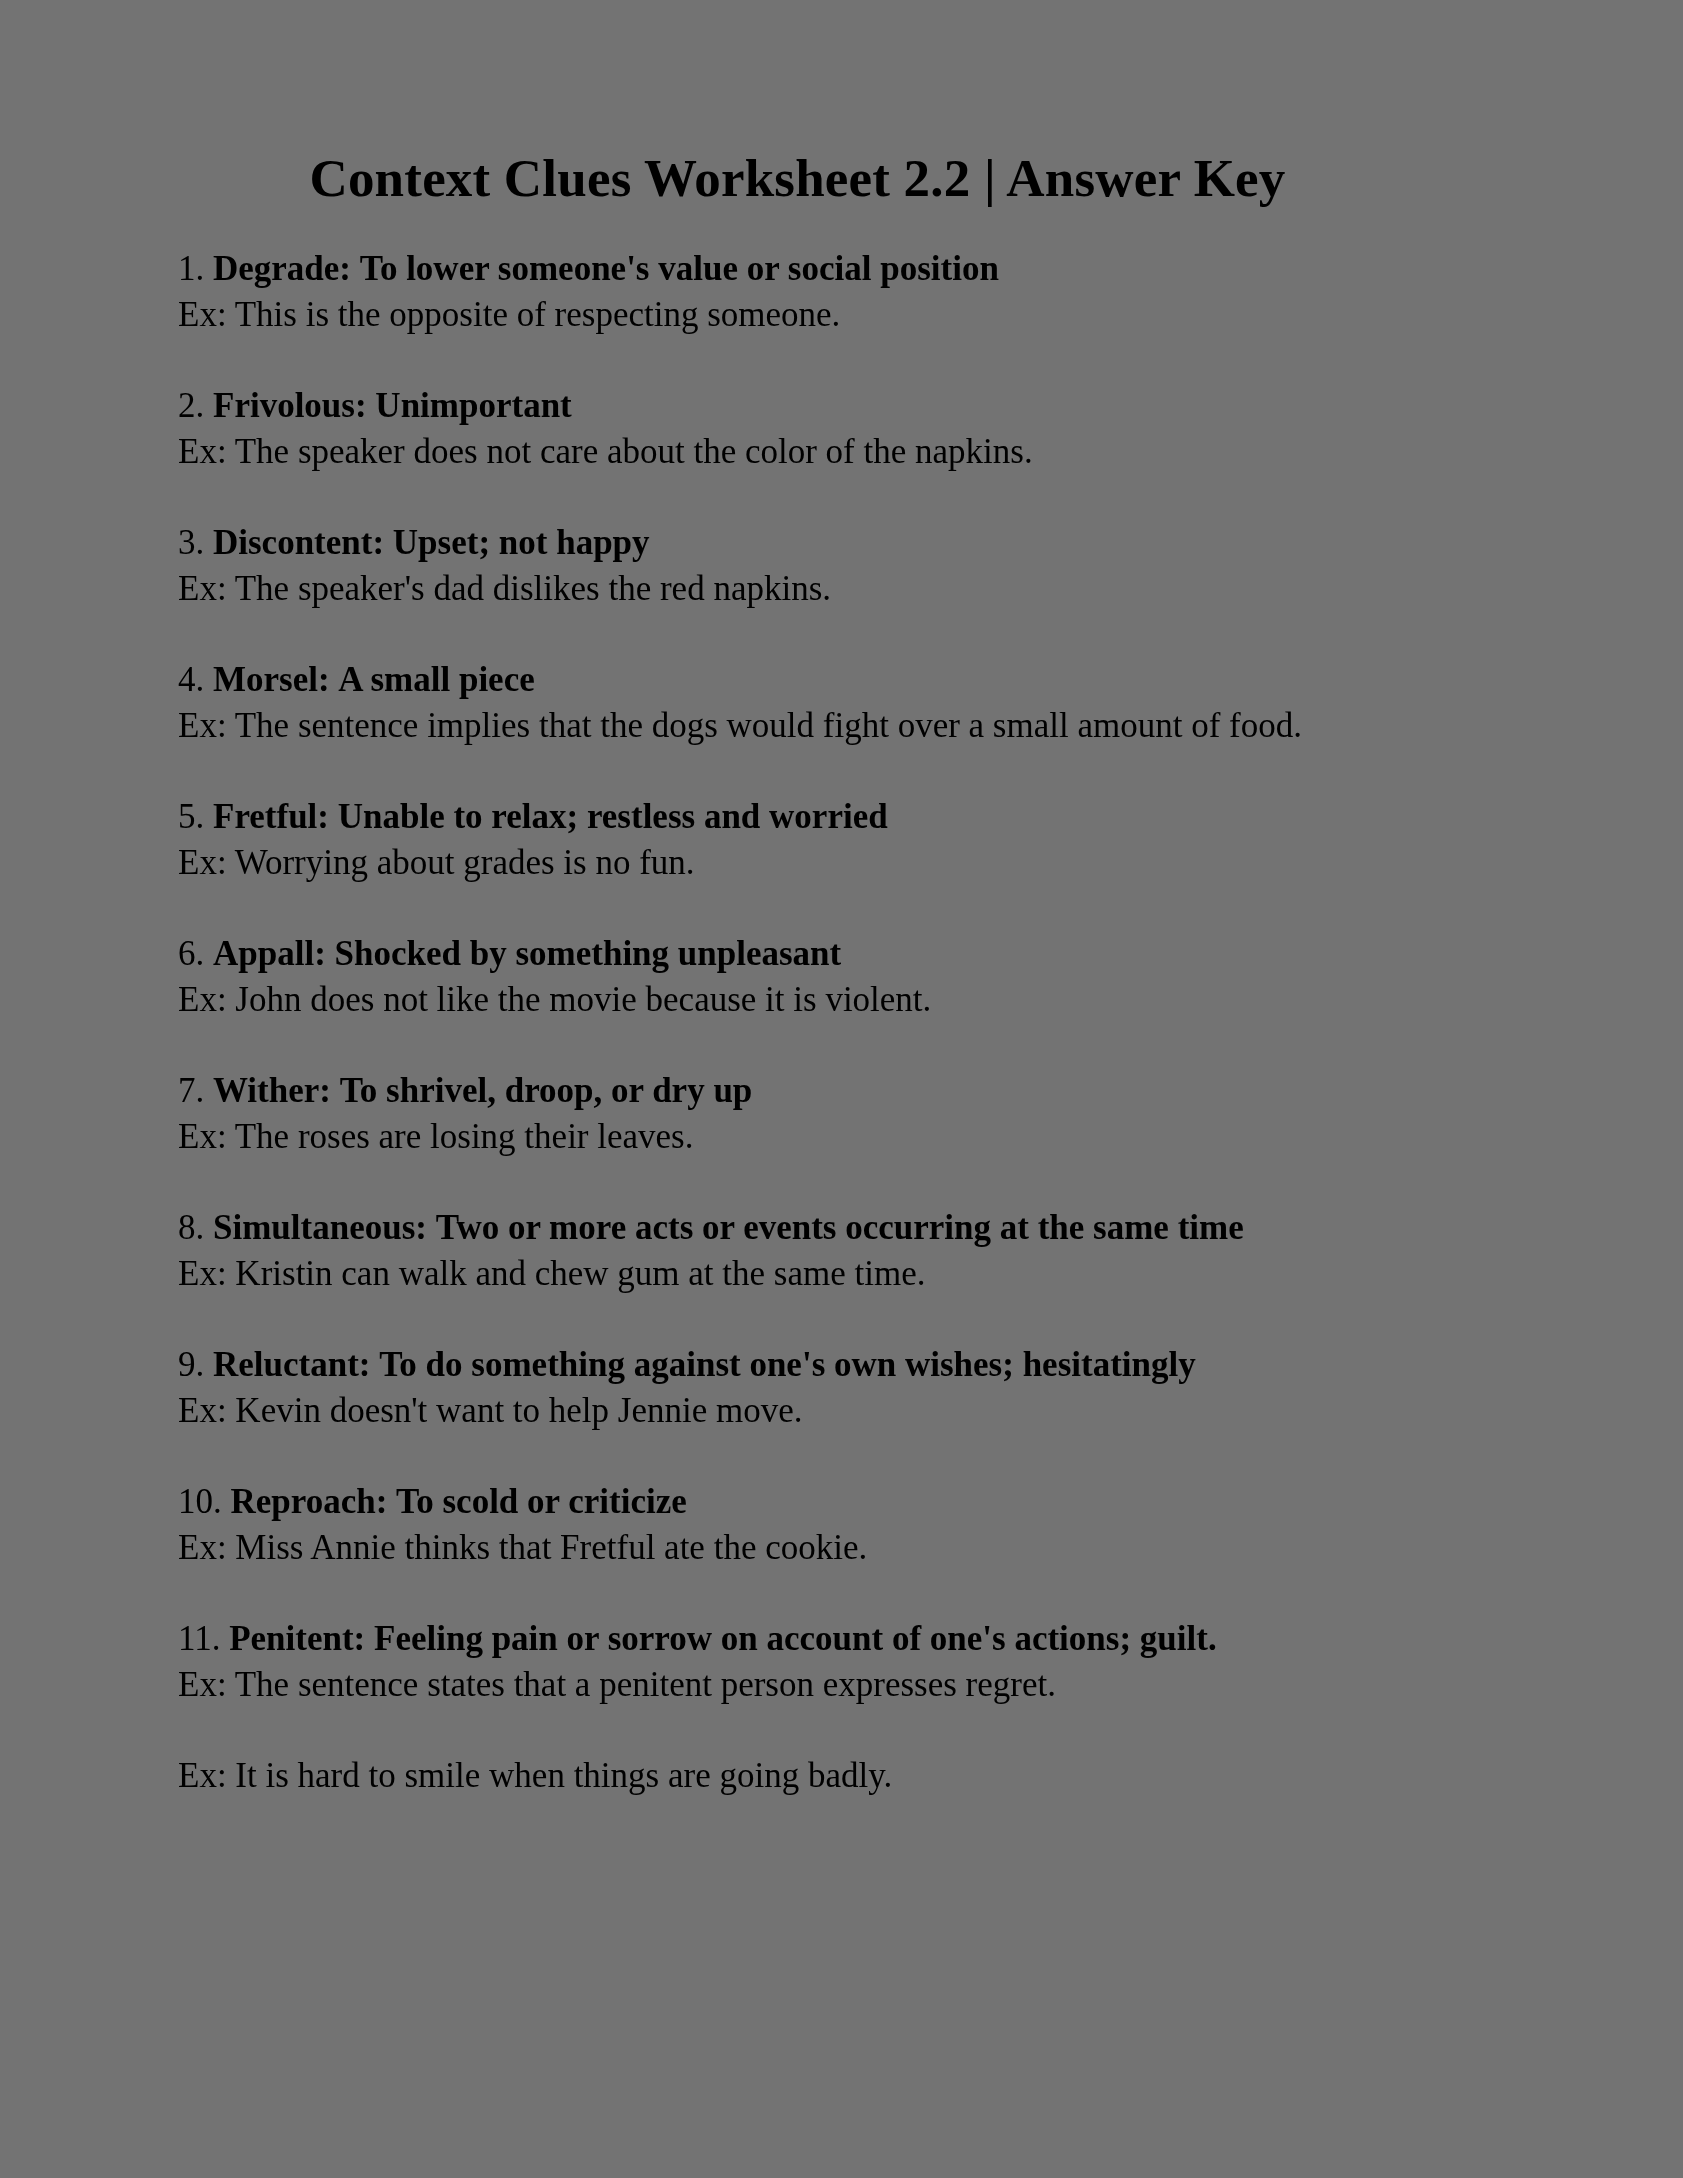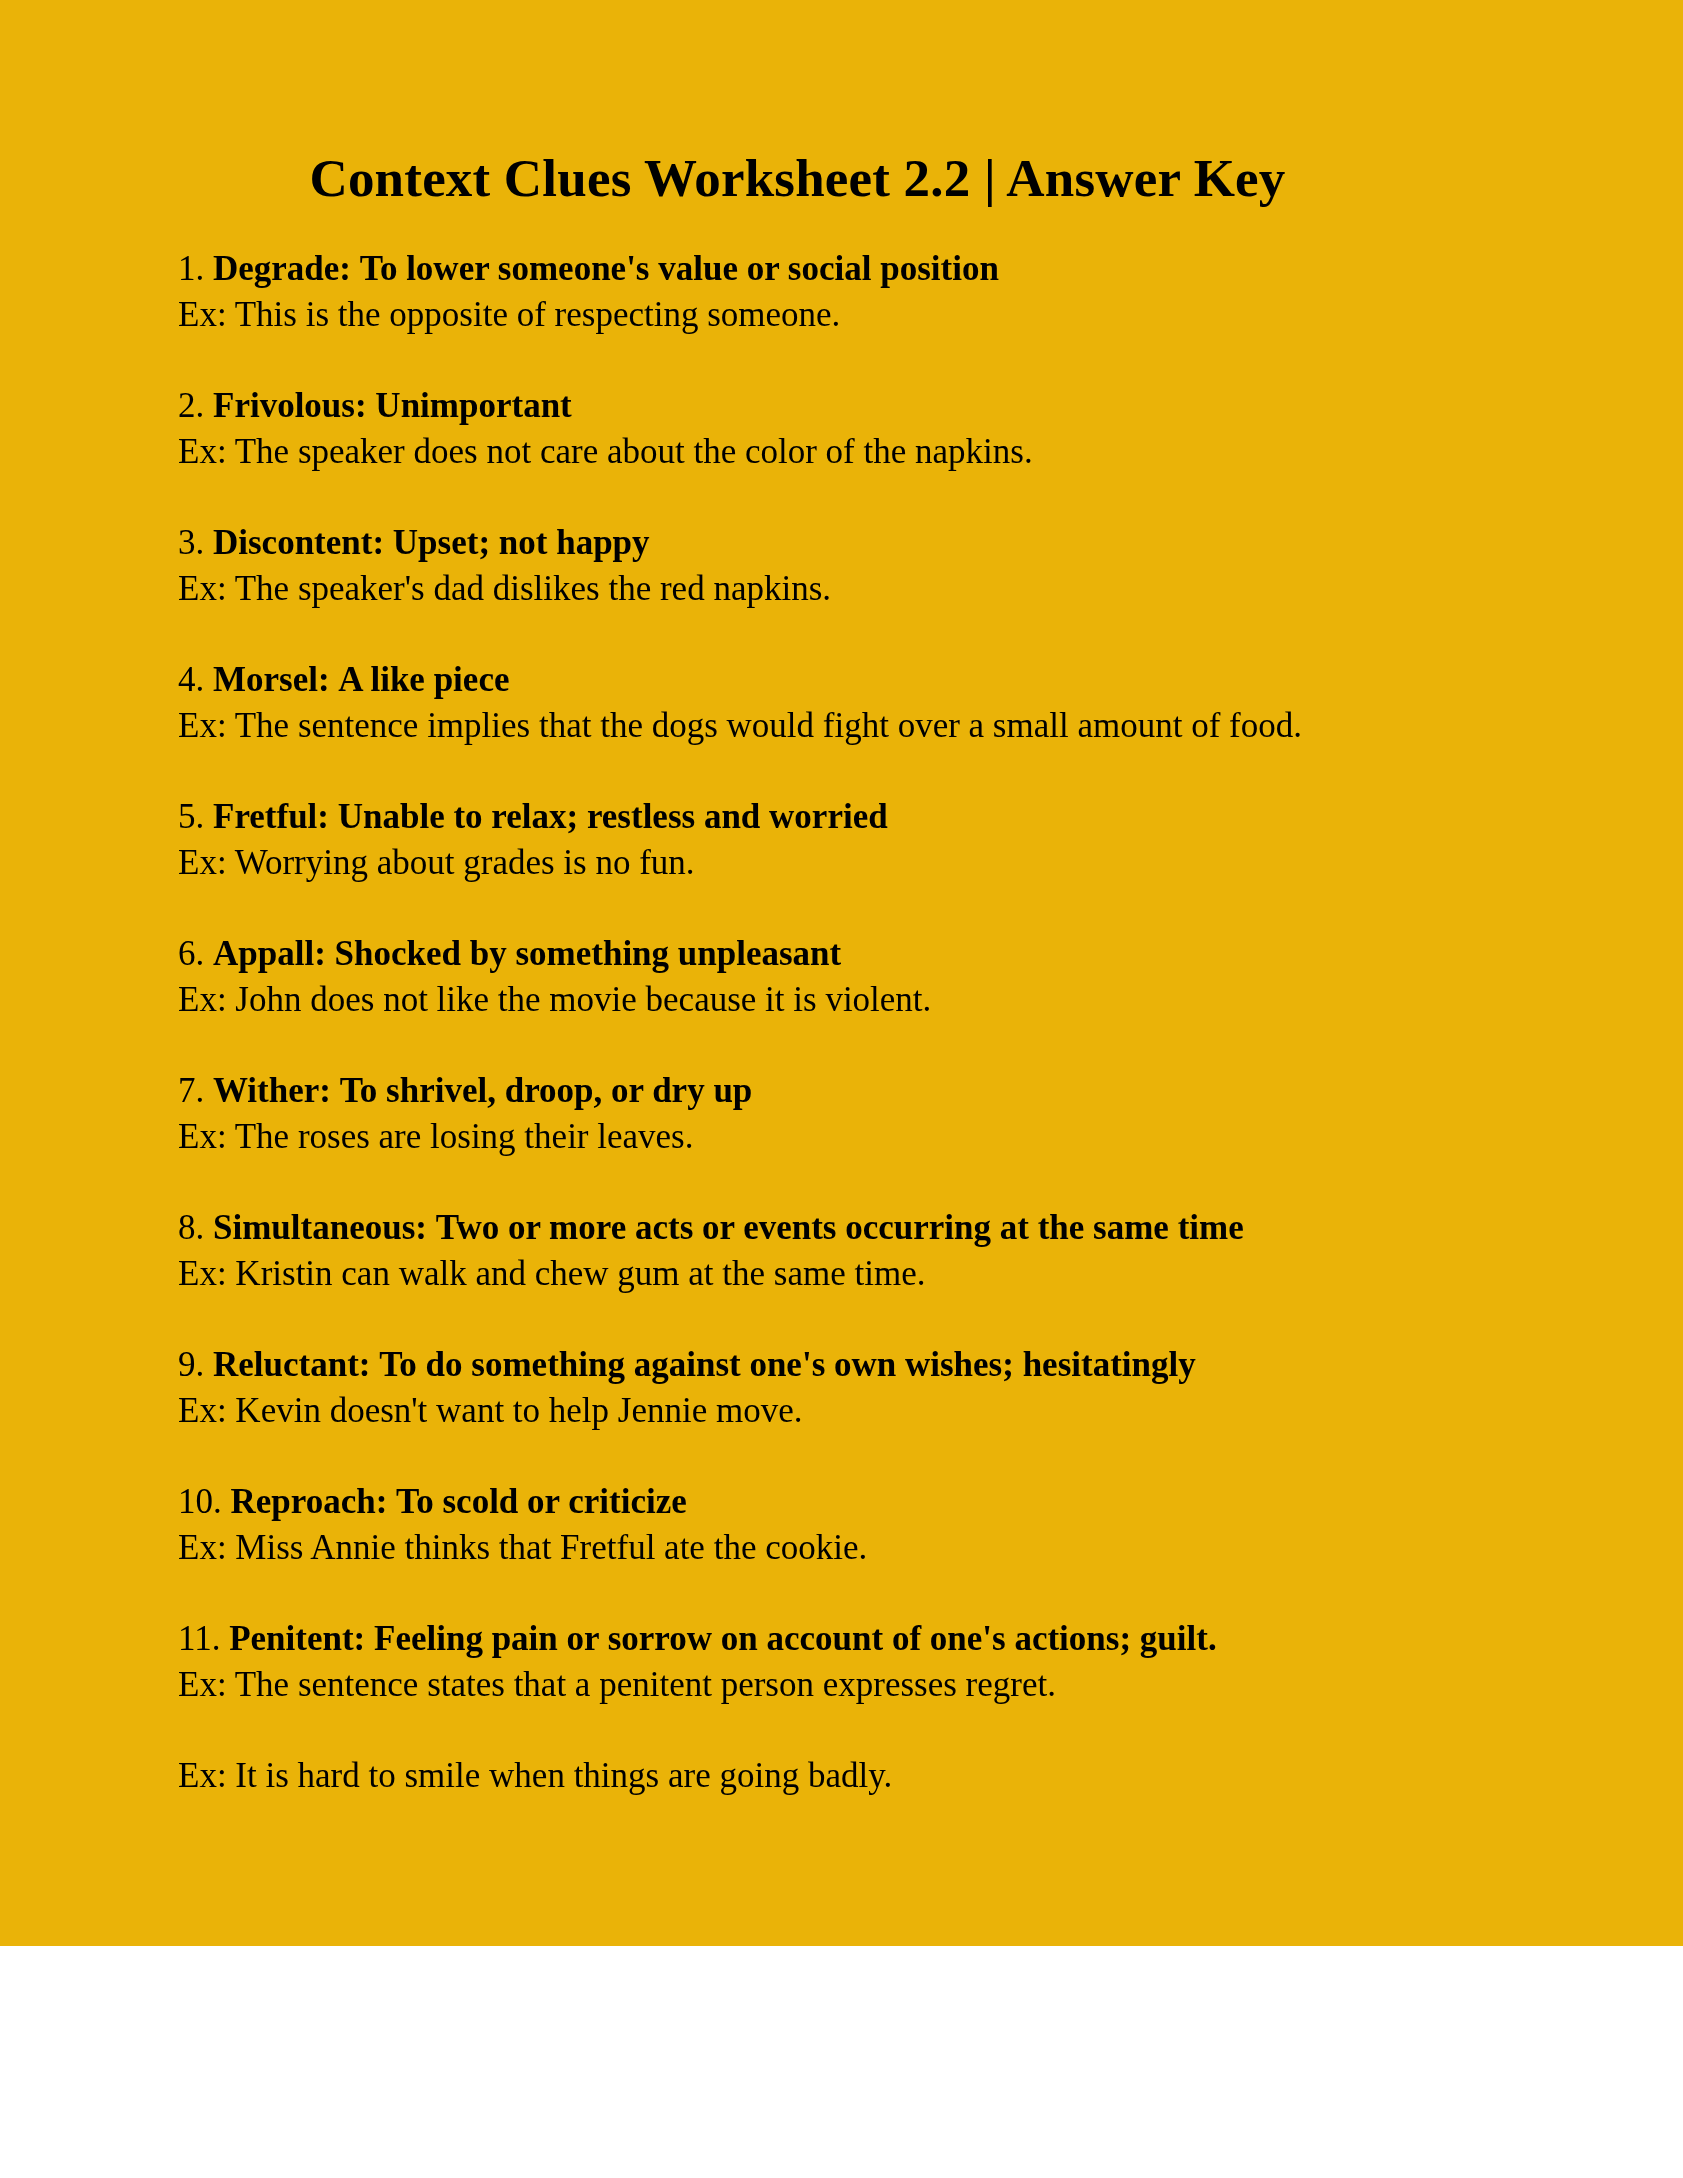--- a/index.html
+++ b/index.html
@@ -11,22 +11,22 @@
   body {
     width: 1683px;
     height: 2178px;
     font-family: "Liberation Serif", "DejaVu Serif", serif;
     color: #000000;
     overflow: hidden;
   }
   .page {
     position: relative;
     width: 1683px;
-    height: 1946px;
-    background: #eab308;
+    height: 2178px;
+    background: #737373;
     box-sizing: border-box;
     padding: 149px 238px 0 178px;
   }
   .doc-title {
     font-size: 53px;
     font-weight: bold;
     text-align: center;
     letter-spacing: 0.2px;
     margin: 0 0 38px 0;
     line-height: 1.12;
@@ -82,21 +82,21 @@
       </li>
       <li class="entry">
         <p class="entry-line"><span class="entry-number">2.</span> <span class="entry-term">Frivolous:</span> <span class="entry-definition">Unimportant</span></p>
         <p class="entry-line"><span class="ex-label">Ex:</span> <span class="ex-text">The speaker does not care about the color of the napkins.</span></p>
       </li>
       <li class="entry">
         <p class="entry-line"><span class="entry-number">3.</span> <span class="entry-term">Discontent:</span> <span class="entry-definition">Upset; not happy</span></p>
         <p class="entry-line"><span class="ex-label">Ex:</span> <span class="ex-text">The speaker's dad dislikes the red napkins.</span></p>
       </li>
       <li class="entry">
-        <p class="entry-line"><span class="entry-number">4.</span> <span class="entry-term">Morsel:</span> <span class="entry-definition">A like piece</span></p>
+        <p class="entry-line"><span class="entry-number">4.</span> <span class="entry-term">Morsel:</span> <span class="entry-definition">A small piece</span></p>
         <p class="entry-line"><span class="ex-label">Ex:</span> <span class="ex-text">The sentence implies that the dogs would fight over a small amount of food.</span></p>
       </li>
       <li class="entry">
         <p class="entry-line"><span class="entry-number">5.</span> <span class="entry-term">Fretful:</span> <span class="entry-definition">Unable to relax; restless and worried</span></p>
         <p class="entry-line"><span class="ex-label">Ex:</span> <span class="ex-text">Worrying about grades is no fun.</span></p>
       </li>
       <li class="entry">
         <p class="entry-line"><span class="entry-number">6.</span> <span class="entry-term">Appall:</span> <span class="entry-definition">Shocked by something unpleasant</span></p>
         <p class="entry-line"><span class="ex-label">Ex:</span> <span class="ex-text">John does not like the movie because it is violent.</span></p>
       </li>

